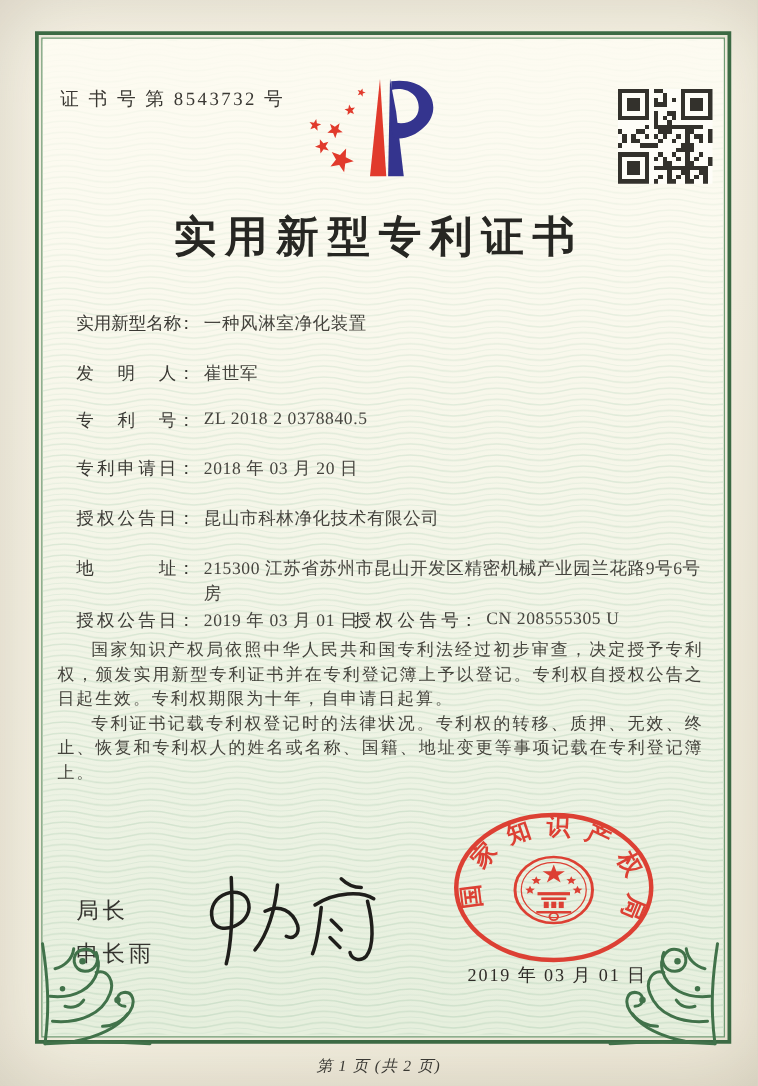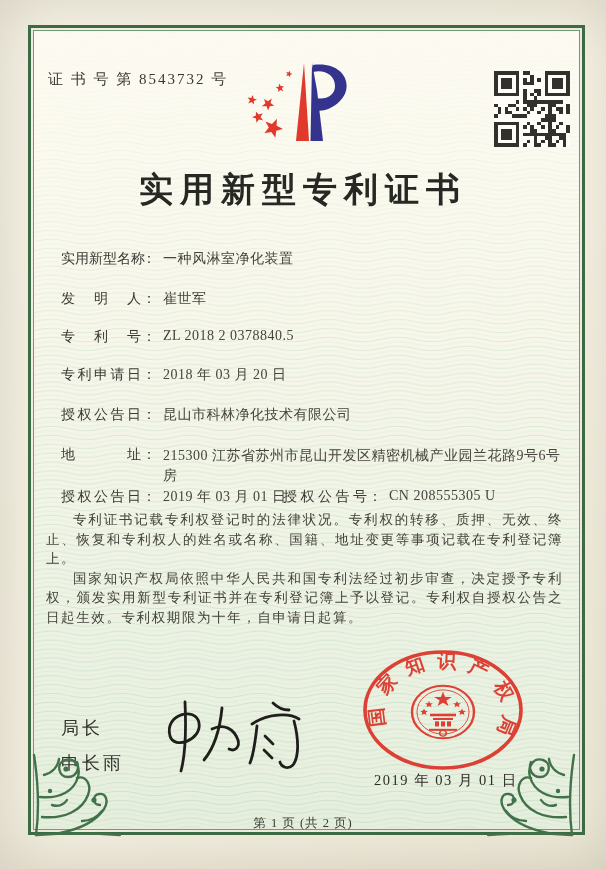--- a/index.html
+++ b/index.html
@@ -56,22 +56,22 @@
   .paras p{margin:0;text-indent:2em;}
   .director{position:absolute;left:61px;top:716px;font-size:18px;letter-spacing:3px;color:#35342f;}
   .director div{margin-bottom:11px;}
   .signature{position:absolute;left:152px;top:696px;}
   .seal{position:absolute;left:357px;top:648px;opacity:.92;}
   .seal-date{
     position:absolute;left:374px;top:771px;font-size:14.5px;
     letter-spacing:1.5px;color:#2f2c28;
   }
   .page-num{
-    position:absolute;left:0;top:815px;width:606px;text-align:center;
-    font-size:12.5px;letter-spacing:1px;color:#3a3934;
+    position:absolute;left:0;top:845px;width:606px;text-align:center;
+    font-size:12.5px;letter-spacing:1px;color:#3a3934;font-style:italic;
   }
   .back-note{
     position:absolute;left:5px;top:849px;width:606px;text-align:center;
     font-size:13px;letter-spacing:2px;color:#45443c;margin-top:20px;
   }
   .orn{position:absolute;}
   .orn.bl{left:30px;top:747px;}
   .orn.br{left:486px;top:747px;transform:scaleX(-1);}
 </style>
 </head>
@@ -360,22 +360,22 @@
       </div>
       <div class="frow" style="top:238px">
         <span class="flabel">授权公告日</span><span class="fcolon">：</span><span class="fvalue">2019 年 03 月 01 日</span>
         <span class="grant-right">
           <span class="flabel" style="width:84px">授权公告号</span><span class="fcolon">：</span><span class="fvalue">CN 208555305 U</span>
         </span>
       </div>
     </div>
 
     <div class="paras">
+      <p>国家知识产权局依照中华人民共和国专利法经过初步审查，决定授予专利权，颁发实用新型专利证书并在专利登记簿上予以登记。专利权自授权公告之日起生效。专利权期限为十年，自申请日起算。</p>
       <p>专利证书记载专利权登记时的法律状况。专利权的转移、质押、无效、终止、恢复和专利权人的姓名或名称、国籍、地址变更等事项记载在专利登记簿上。</p>
-      <p>国家知识产权局依照中华人民共和国专利法经过初步审查，决定授予专利权，颁发实用新型专利证书并在专利登记簿上予以登记。专利权自授权公告之日起生效。专利权期限为十年，自申请日起算。</p>
     </div>
 
     <div class="director">
       <div>局长</div>
       <div>申长雨</div>
     </div>
 
     <svg class="signature" width="160" height="80" viewBox="0 0 160 80">
       <g fill="none" stroke="#1f1e1b" stroke-width="2.8" stroke-linecap="round" stroke-linejoin="round">
         <path d="M18,40 C12,18 44,10 47,27 C50,44 22,54 18,40 Z"></path>

